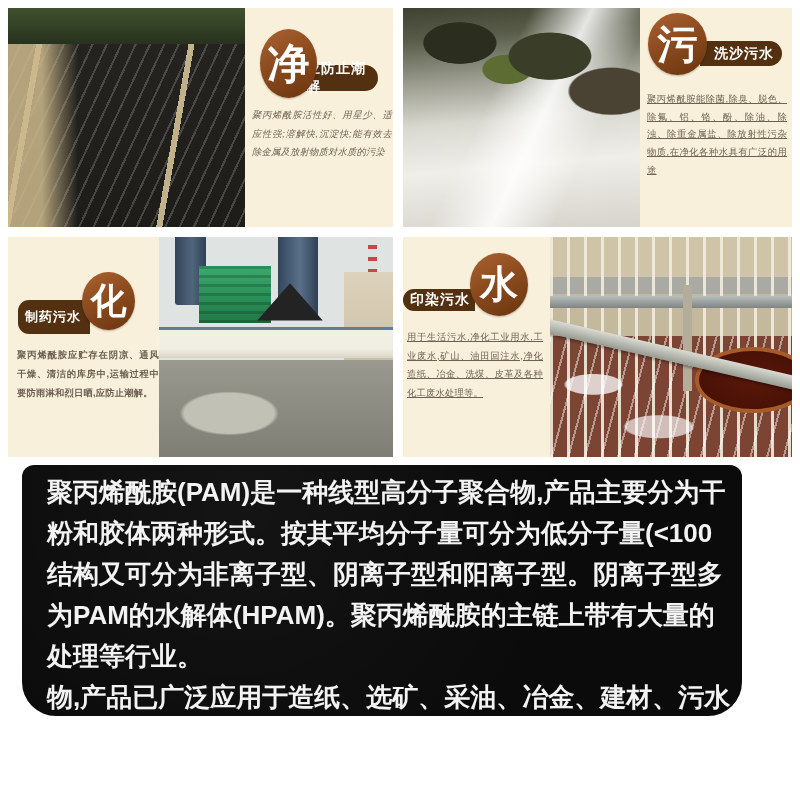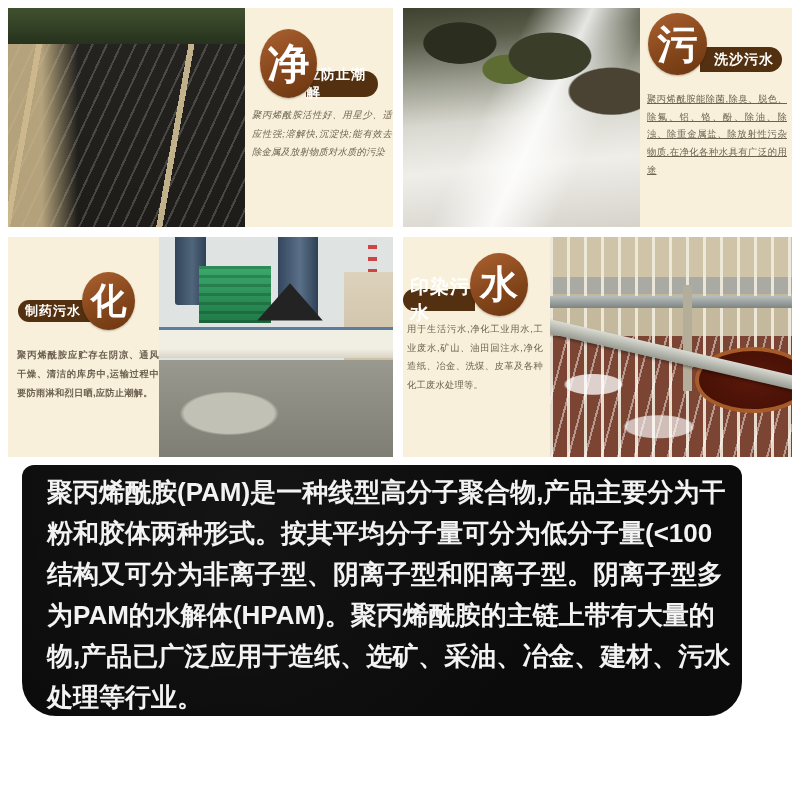--- a/index.html
+++ b/index.html
@@ -69,39 +69,39 @@
       repeating-linear-gradient(105deg, rgba(255,255,255,.45) 0 2px, rgba(0,0,0,0) 2px 16px);}
   .photo4 .pool{position:absolute;right:-8%;top:50%;width:48%;height:30%;
     background:radial-gradient(#5a180a,#420e04);border:4px solid #a65b28;border-radius:50%;}
 
   
   .badge{position:absolute;border-radius:50%;display:flex;align-items:center;justify-content:center;
     background:linear-gradient(155deg,#ab6130 0%,#8a4a1e 48%,#6b350f 100%);
     color:#ffffff;font-weight:700;z-index:3;box-shadow:0 1px 2px rgba(0,0,0,.25);}
   .ribbon{position:absolute;background:#53300f;color:#ffffff;font-weight:700;
     display:flex;align-items:center;z-index:2;letter-spacing:1px;}
-  .ribbon.right{border-radius:0 13px 13px 0;justify-content:flex-end;padding-right:8px;margin-top:6px;}
+  .ribbon.right{border-radius:0 13px 13px 0;justify-content:flex-end;padding-right:8px;}
   .ribbon.left{border-radius:11px 0 0 11px;justify-content:flex-start;padding-left:7px;}
 
   .badge1{left:260px;top:29px;width:57px;height:69px;font-size:42px;}
   .ribbon1{left:306px;top:65px;width:72px;height:26px;font-size:14px;}
   .badge2{left:648px;top:13px;width:59px;height:62px;font-size:40px;}
   .ribbon2{left:700px;top:41px;width:82px;height:25px;font-size:14px;}
   .badge3{left:82px;top:272px;width:53px;height:58px;font-size:36px;}
-  .ribbon3{left:18px;top:300px;width:72px;height:22px;font-size:13px;}
+  .ribbon3{left:18px;top:300px;width:72px;height:34px;font-size:13px;}
   .badge4{left:470px;top:253px;width:58px;height:63px;font-size:38px;}
-  .ribbon4{left:403px;top:289px;width:72px;height:22px;font-size:19px;}
+  .ribbon4{left:403px;top:289px;width:72px;height:22px;font-size:14px;}
 
   
   .desc{position:absolute;color:#6e6152;font-size:9.3px;letter-spacing:.2px;
     text-align:justify;word-break:break-all;z-index:1;}
   .desc1{left:252px;top:106px;width:140px;line-height:18.6px;font-style:italic;}
   .desc2{left:647px;top:91px;width:140px;line-height:17.7px;text-decoration:underline;}
   .desc3{left:17px;top:346px;width:142px;line-height:19px;font-weight:bold;}
-  .desc4{left:407px;top:320px;width:136px;line-height:18.5px;}
+  .desc4{left:407px;top:328px;width:136px;line-height:18.5px;text-decoration:underline;}
 
   
   .intro{position:absolute;left:22px;top:465px;width:720px;height:251px;
     background:radial-gradient(circle at 30% 15%, rgba(255,255,255,.04), rgba(0,0,0,0) 60%), #0b0b0b;
     border-radius:12px 12px 34px 34px;color:#f3f3f3;
     padding:7px 18px 0 25px;font-size:26px;line-height:41px;font-weight:600;}
   .intro .tline{white-space:nowrap;}
 </style>
 </head>
 <body>
@@ -163,17 +163,17 @@
   <div class="ribbon left ribbon4">
       <span>印染污水</span>
     </div>
   <div class="desc desc4">用于生活污水,净化工业用水,工业废水,矿山、油田回注水,净化造纸、冶金、洗煤、皮革及各种化工废水处理等。</div>
 
   <div class="intro">
     <div class="tline">聚丙烯酰胺(PAM)是一种线型高分子聚合物,产品主要分为干</div>
     <div class="tline">粉和胶体两种形式。按其平均分子量可分为低分子量(&lt;100</div>
     <div class="tline">结构又可分为非离子型、阴离子型和阳离子型。阴离子型多</div>
     <div class="tline">为PAM的水解体(HPAM)。聚丙烯酰胺的主链上带有大量的</div>
+    <div class="tline">处理等行业。</div>
     <div class="tline">物,产品已广泛应用于造纸、选矿、采油、冶金、建材、污水</div>
-    <div class="tline">处理等行业。</div>
   </div>
 
 </div>
 
 </body></html>

